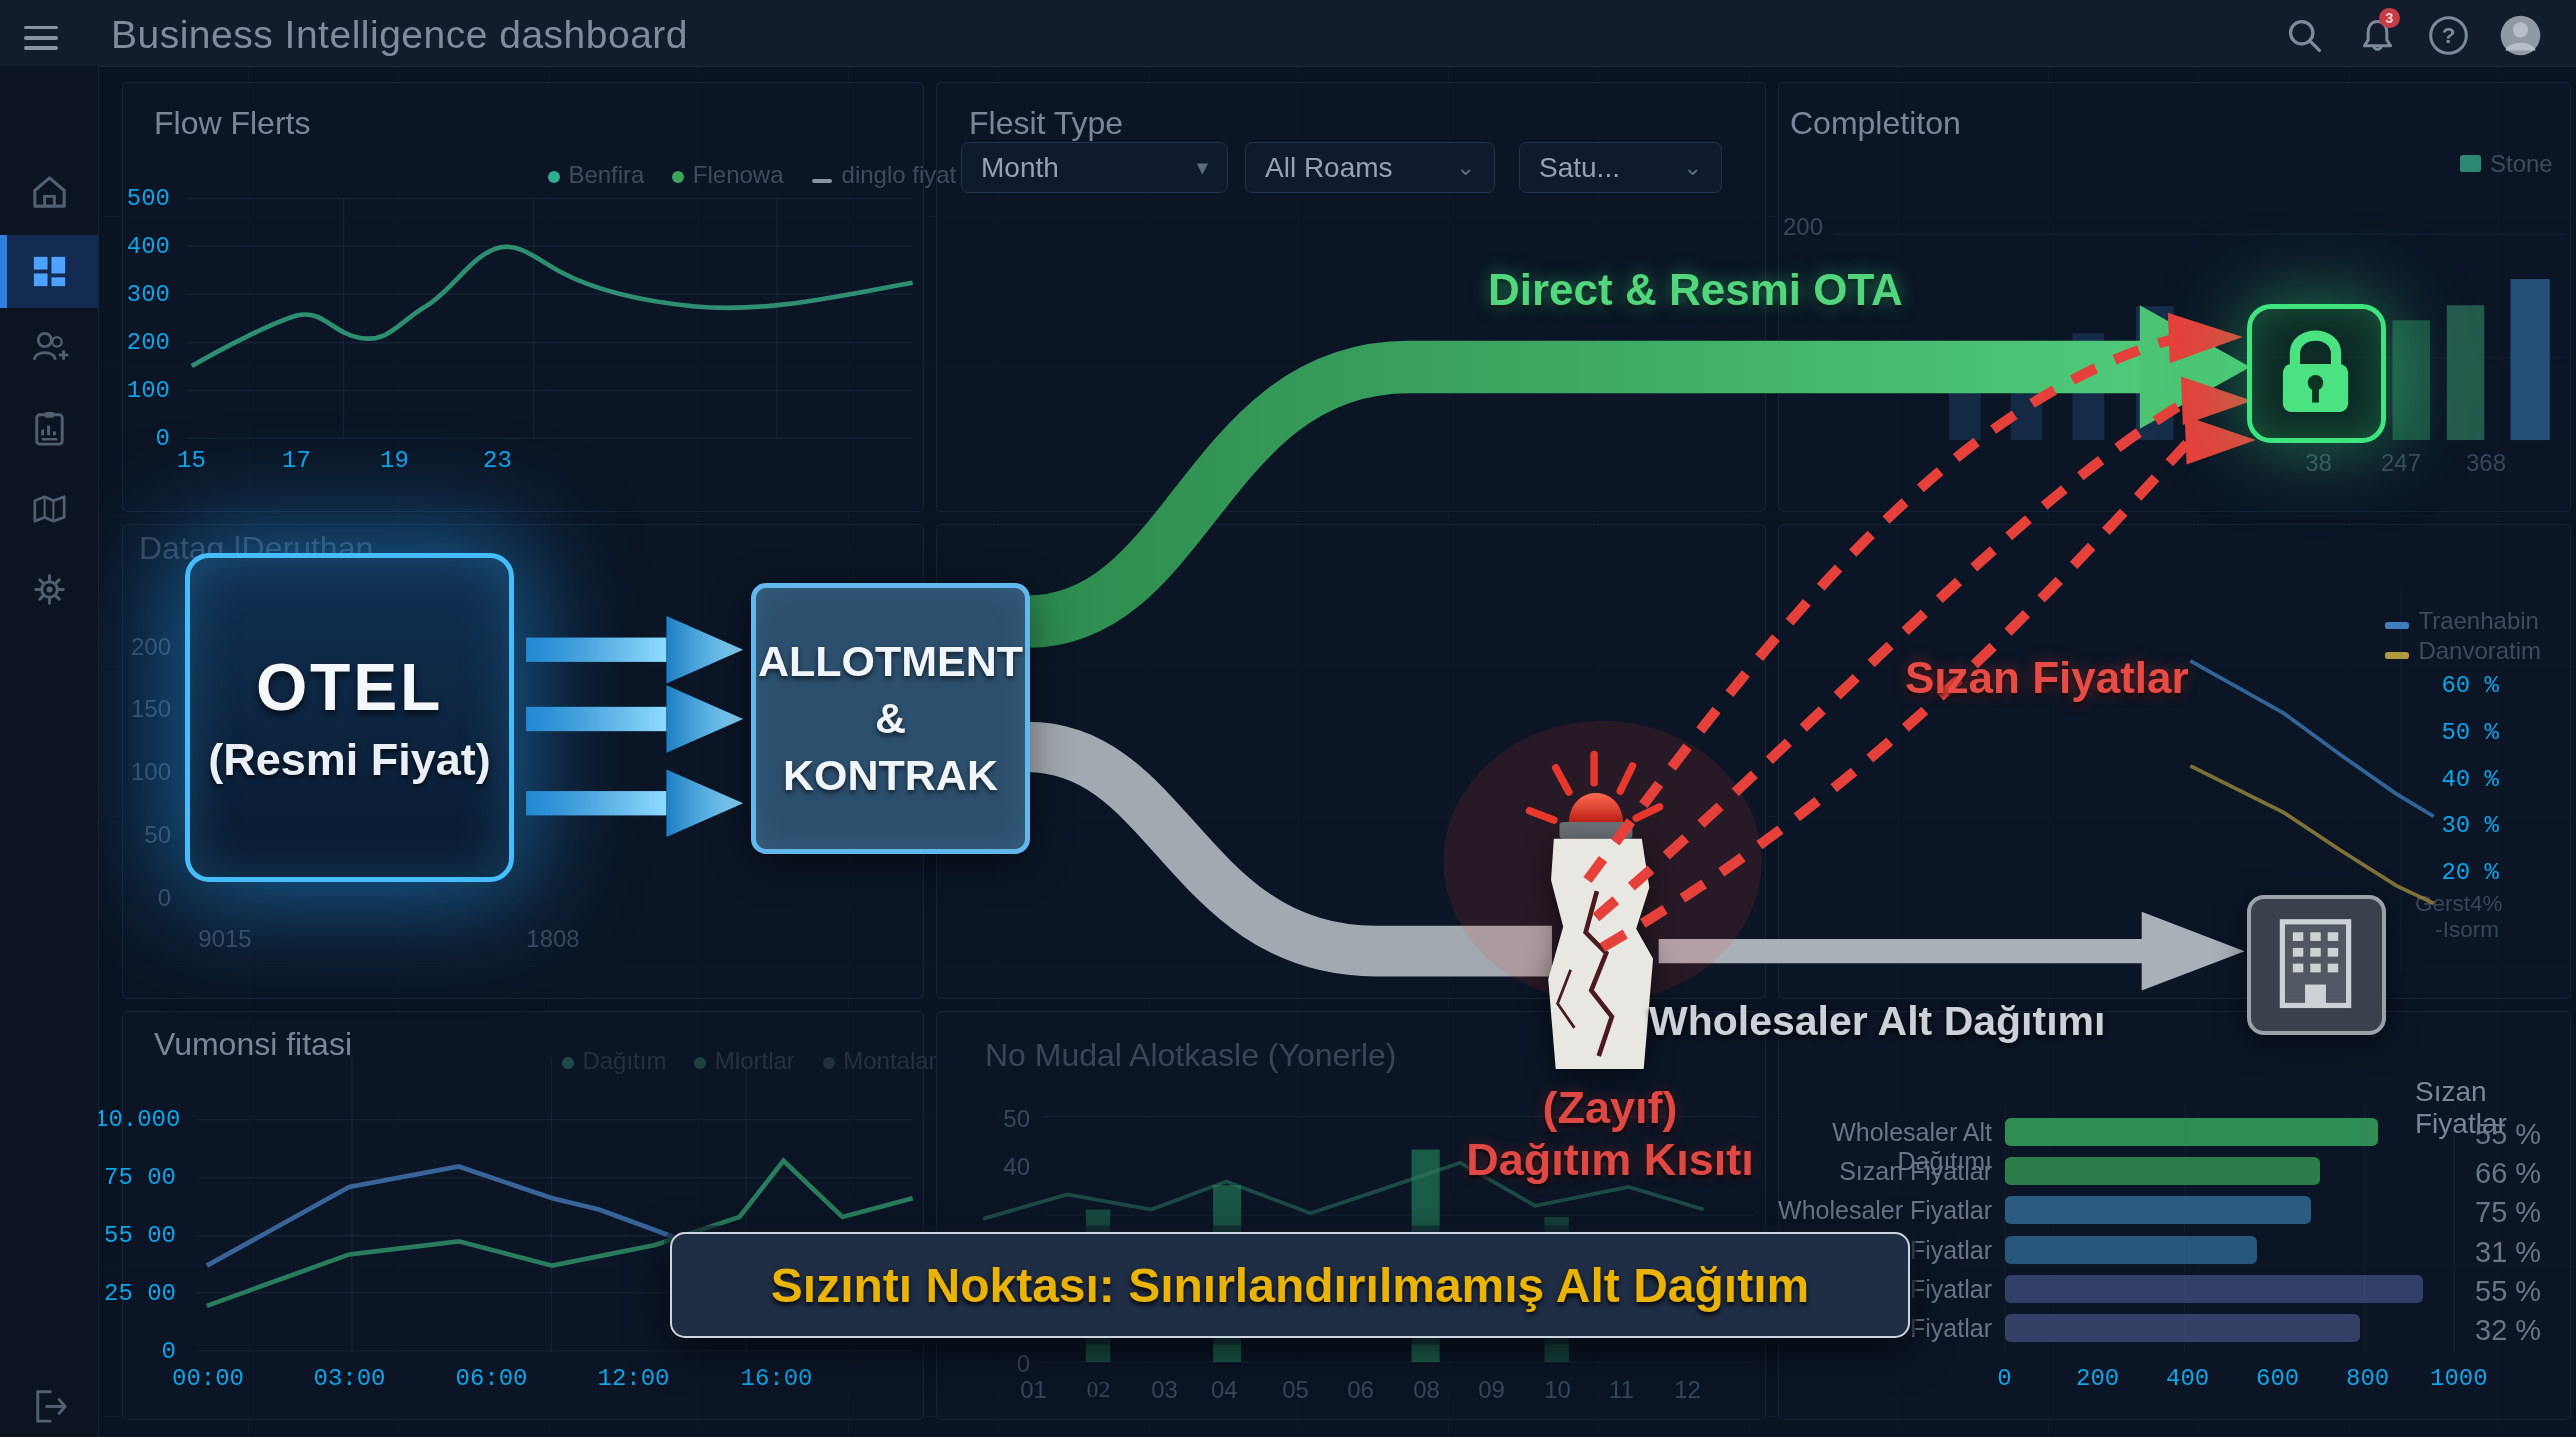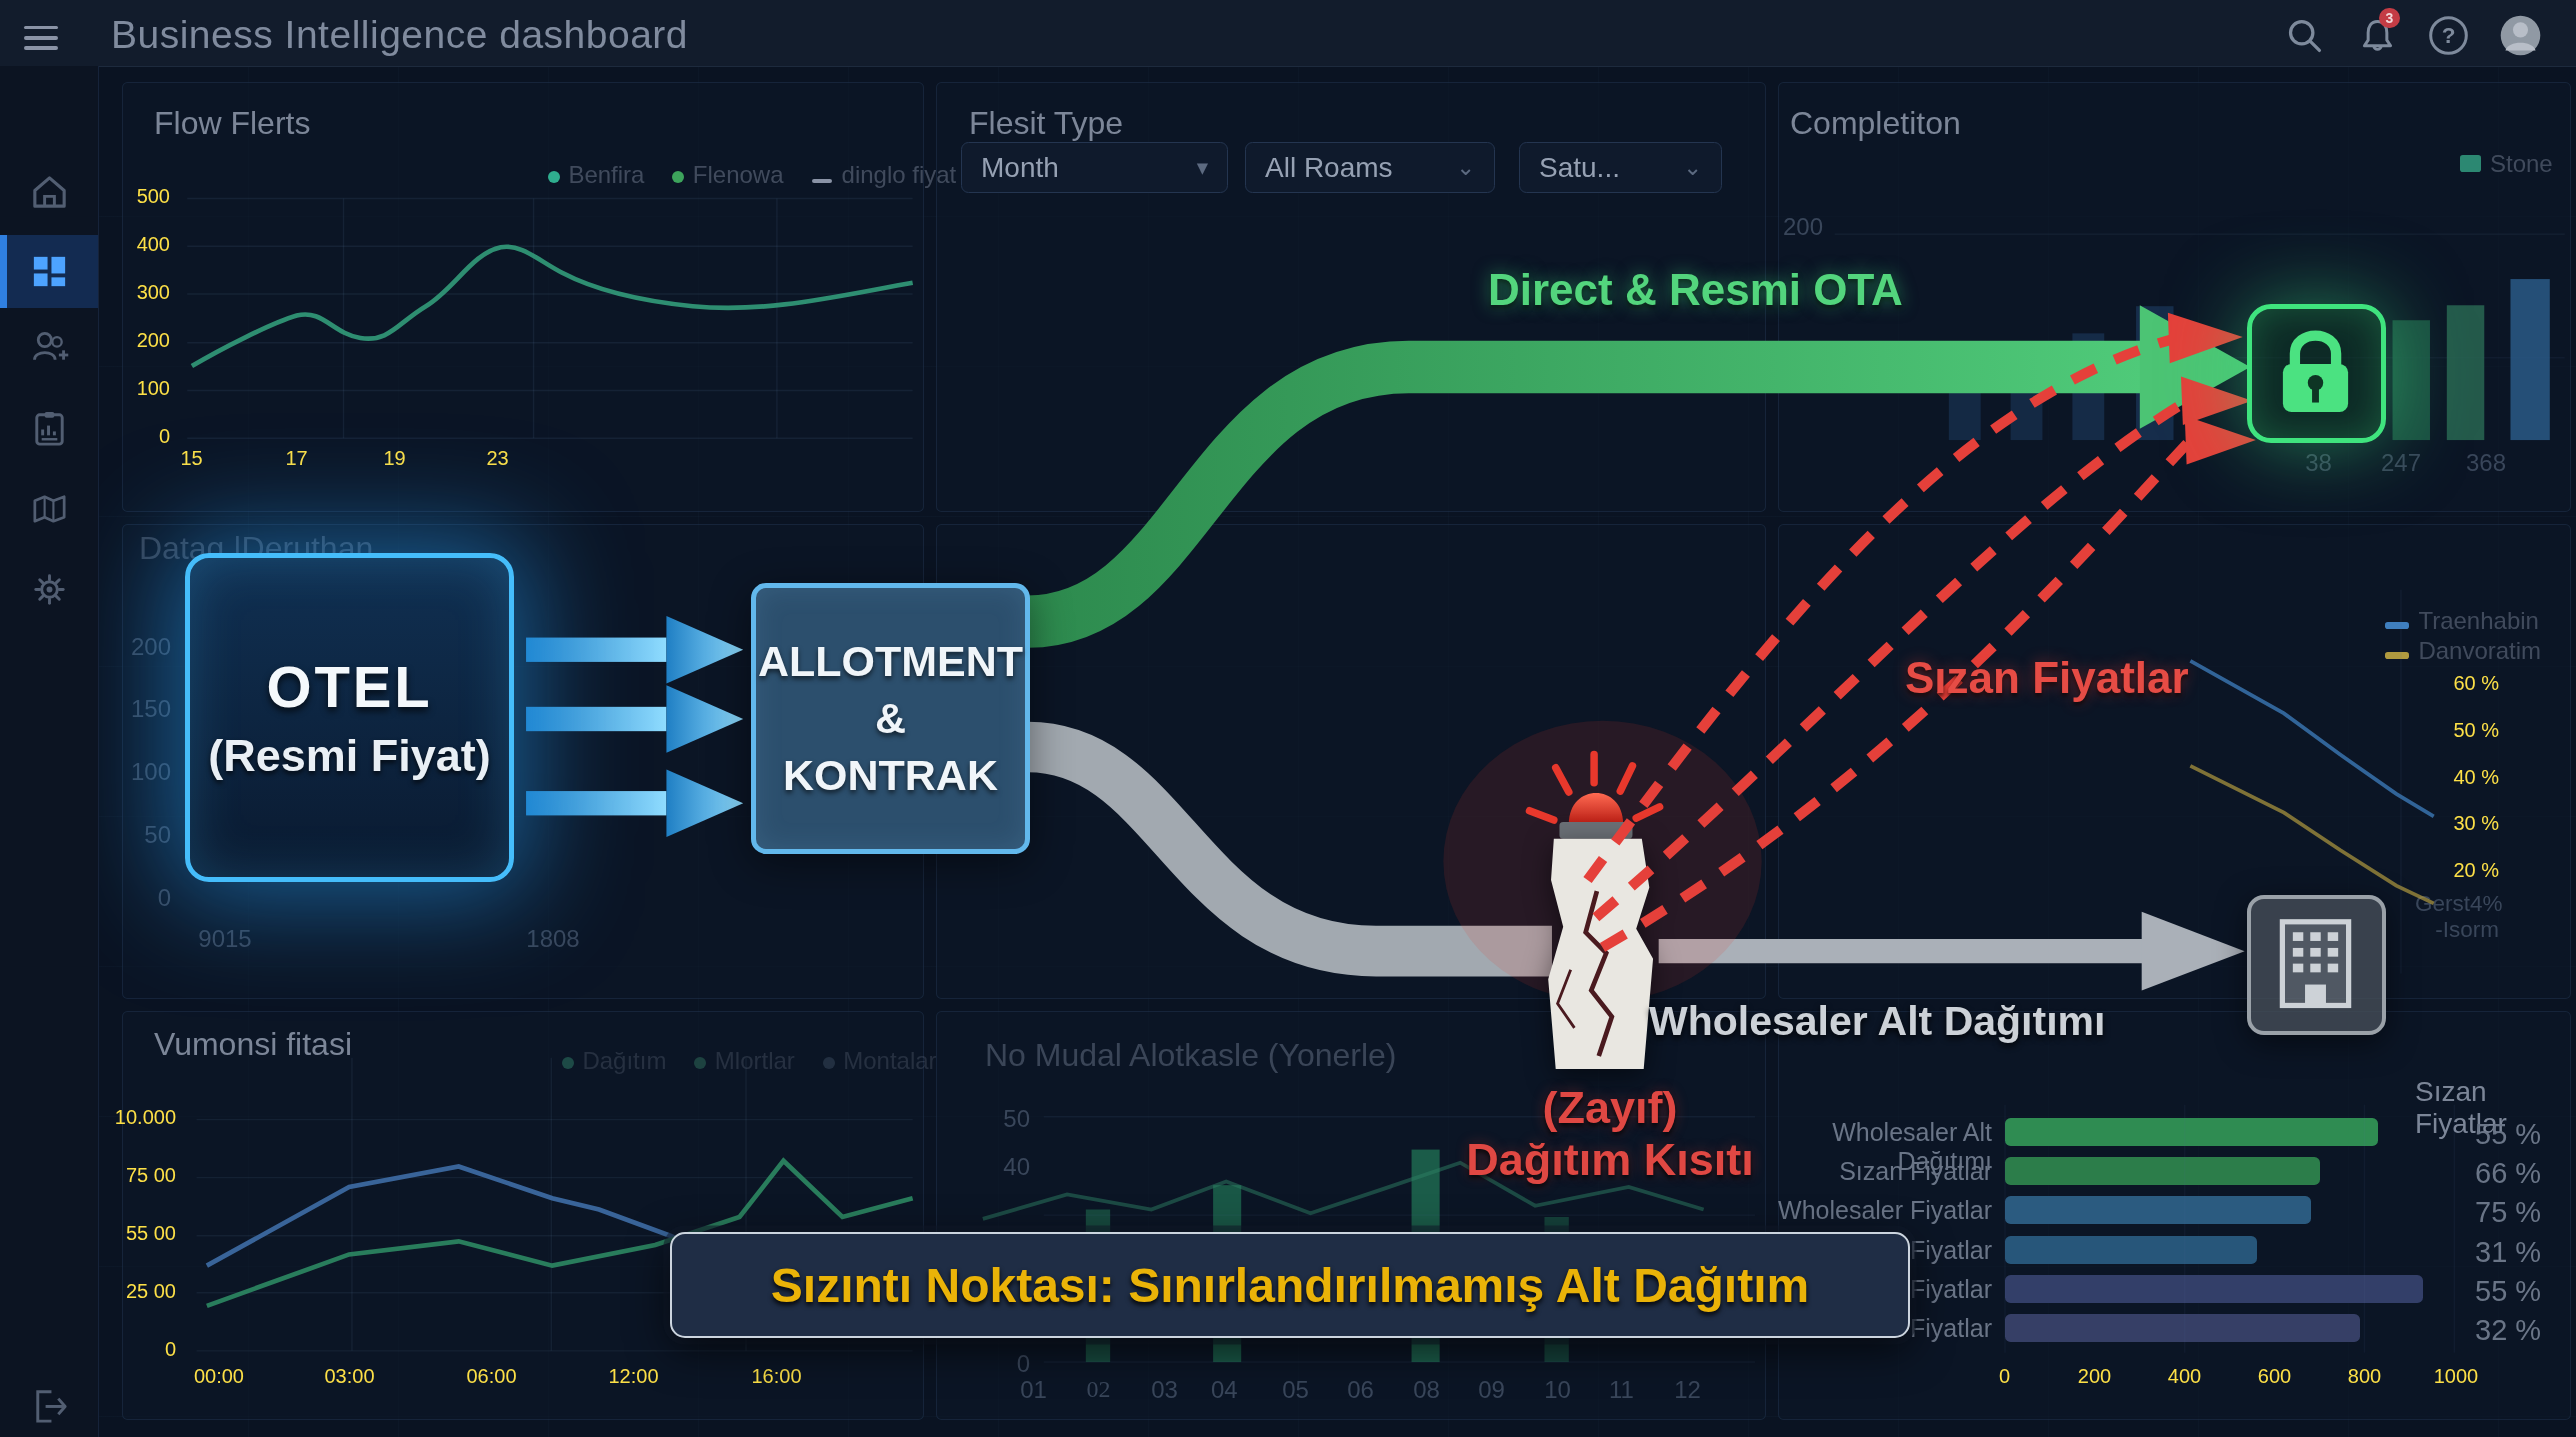--- a/index.html
+++ b/index.html
@@ -13,35 +13,35 @@
   .topicon{position:absolute;top:11.2px;width:49px;height:49px;display:flex;align-items:center;justify-content:center;}
   
   #sidebar{left:0;top:66px;width:98px;height:1372px;background:#0c1422;border-right:0.9px solid #16233a;z-index:20;}
   .sideitem{position:absolute;left:0;width:98px;height:73px;display:flex;align-items:center;justify-content:center;}
   .sideitem.active{background:rgba(31,82,158,.38);}
   .sideitem.active::before{content:"";position:absolute;left:0;top:0;width:6.6px;height:73px;background:#2f7fe0;}
   
   .panel{position:absolute;background:rgba(13,23,40,.55);border:0.9px solid rgba(46,70,105,.32);border-radius:5.6px;z-index:1;}
   .ptitle{position:absolute;font-size:32px;color:#7c8698;z-index:8;}
   .dim{color:#4a5568;}
-  .tick{position:absolute;font-size:20px;color:#fde047;z-index:8;}
+  .tick{position:absolute;font-size:24px;color:#0ea5e9;z-index:8;font-family:Liberation Mono, monospace;}
   .tickdim{position:absolute;font-size:24px;color:#39465a;z-index:8;}
   .legend{position:absolute;display:flex;gap:28px;align-items:center;z-index:8;font-size:24px;color:#66718396;}
   .dot{display:inline-block;width:12px;height:12px;border-radius:50%;margin-right:8.4px;}
   .dash{display:inline-block;width:24px;height:7.5px;border-radius:2.8px;margin-right:9.4px;}
   
   .dd{position:absolute;height:51px;border:1.9px solid #243550;border-radius:7.5px;background:rgba(15,27,45,.9);
       display:flex;align-items:center;justify-content:space-between;padding:0 19px;box-sizing:border-box;z-index:8;}
   .dd span{font-size:28px;color:#96a1b3;}
   .dd .caret{color:#5c6a80;font-size:22.5px;margin-left:11.2px;}
   
   #otelbox{left:185px;top:553px;width:329px;height:329px;border:5.6px solid #45bdfb;border-radius:24px;box-sizing:border-box;
     background:linear-gradient(180deg,#103052,#0a1a30);z-index:12;display:flex;flex-direction:column;align-items:center;justify-content:center;
     box-shadow:0 0 103px 17px rgba(40,165,255,.5), inset 0 0 51px rgba(70,190,255,.22);}
-  #otelbox .l1{font-size:58px;font-weight:bold;color:#f4f8fb;letter-spacing:2.8px;text-shadow:0 3.7px 7.5px rgba(0,0,0,.7);}
+  #otelbox .l1{font-size:66px;font-weight:bold;color:#f4f8fb;letter-spacing:2.8px;text-shadow:0 3.7px 7.5px rgba(0,0,0,.7);}
   #otelbox .l2{font-size:45px;font-weight:bold;color:#e9eff5;margin-top:9.4px;text-shadow:0 2.8px 5.6px rgba(0,0,0,.7);}
   #allotbox{left:751px;top:583px;width:279px;height:271px;border:5.6px solid #62b8ec;border-radius:15px;box-sizing:border-box;
     background:#2c4f6d;z-index:12;display:flex;flex-direction:column;align-items:center;justify-content:center;
     box-shadow:0 9.4px 42px rgba(0,0,0,.45), inset 0 0 28px rgba(120,190,235,.15);}
   #allotbox div{font-size:43px;font-weight:bold;color:#f0f5f9;line-height:1.32;text-shadow:0 2.8px 5.6px rgba(0,0,0,.6);text-align:center;}
   #locktile{left:2247px;top:304px;width:139px;height:139px;border:5.6px solid #3fe47e;border-radius:24px;box-sizing:border-box;
     background:rgba(16,60,40,.55);z-index:12;box-shadow:0 0 80px rgba(62,228,130,.5), inset 0 0 37px rgba(62,228,130,.25);}
   #bldgtile{left:2247px;top:895px;width:139px;height:140px;border:4.7px solid #9aa1a8;border-radius:17px;box-sizing:border-box;
     background:rgba(70,78,88,.78);z-index:12;box-shadow:0 7.5px 30px rgba(0,0,0,.5);}
   

